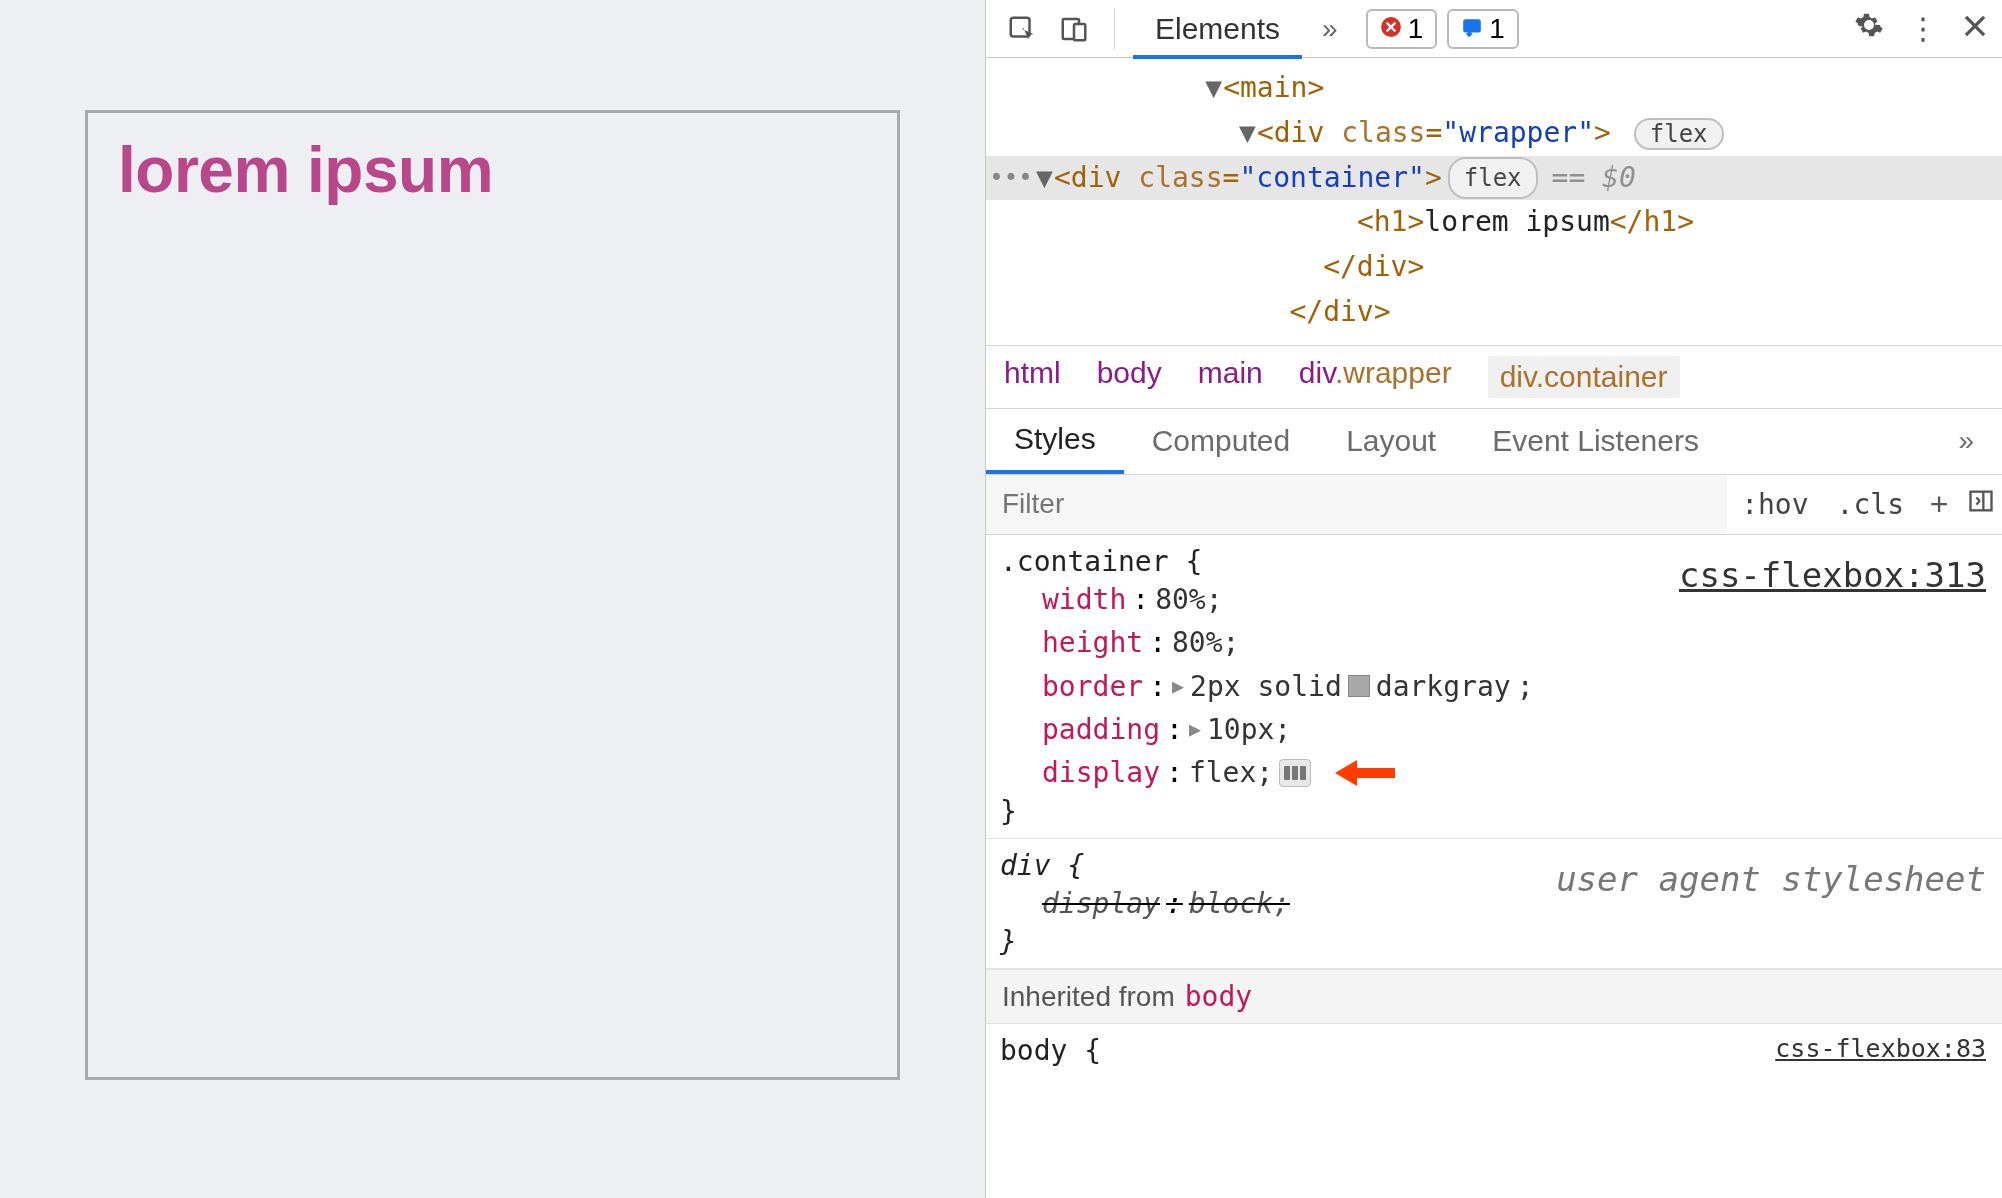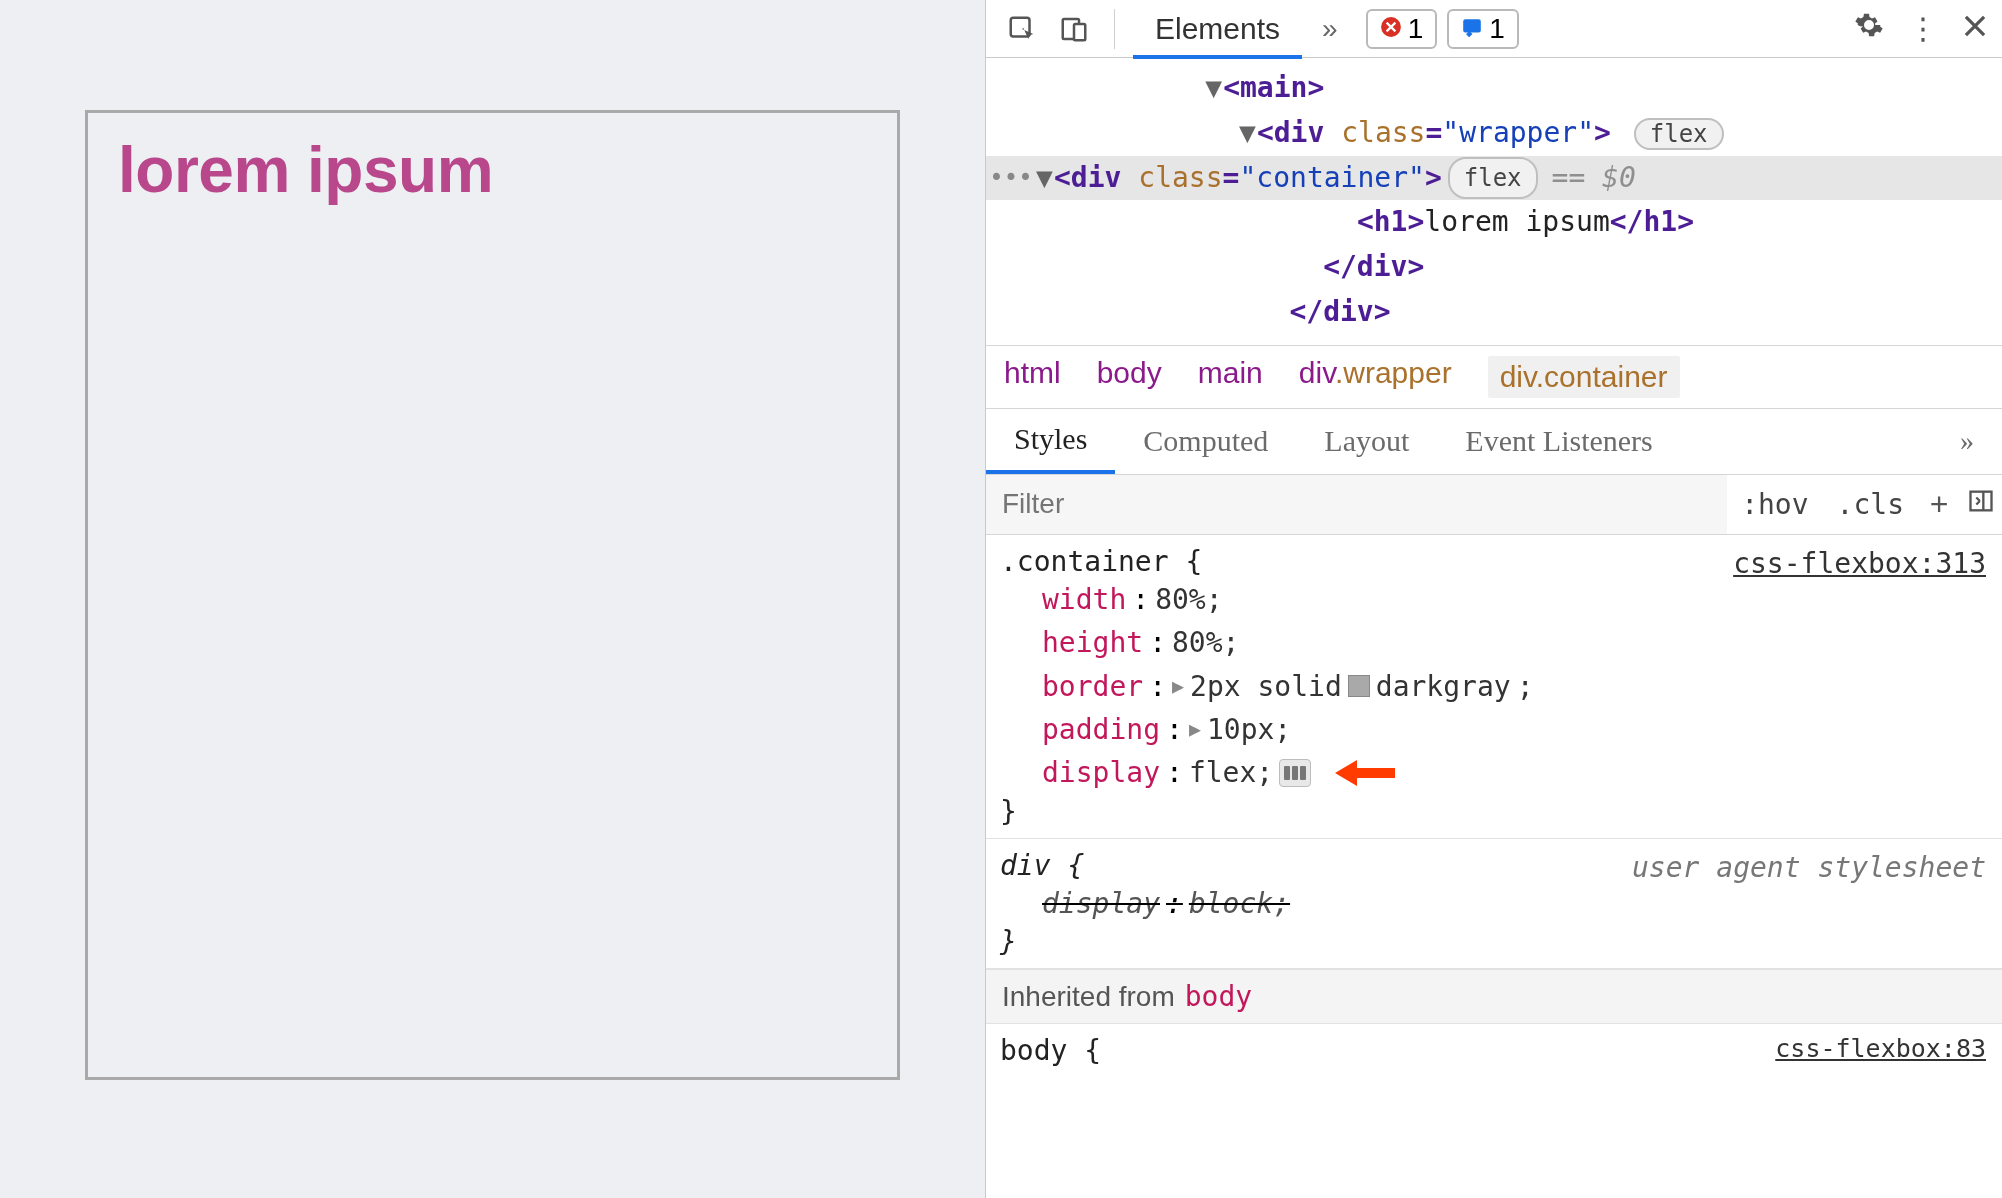--- a/index.html
+++ b/index.html
@@ -99,21 +99,21 @@
   }
   .dom-line { white-space: pre; padding-left: 0; }
   .dom-line.selected {
     background: #e6e6e6;
     display: flex;
     align-items: center;
   }
   .dom-line.selected .ellips {
     color: #888; font-size: 24px; width: 50px; display: inline-block; text-align: center;
   }
-  .tag-brkt { color: #4c1d95; font-weight: bold; }
+  .tag-brkt { color: #a16207; }
   .attr-name { color: #a9712c; }
   .attr-val  { color: #1540b8; }
   .text-node { color: #222; }
   .flex-badge {
     background: #f1f1f1;
     border: 2px solid #bfbfbf;
     border-radius: 18px;
     padding: 0 14px;
     font-size: 24px;
     color: #444;
@@ -139,21 +139,21 @@
     padding: 4px 12px;
     border-radius: 2px;
   }
   .crumb .cls { color: #a9712c; }
 
   
   .subtabs {
     display: flex;
     align-items: flex-end;
     border-bottom: 1px solid #d6d6d6;
-    font-family: Liberation Serif, serif;
+    font-family: Liberation Sans, sans-serif;
     font-size: 30px;
     height: 66px;
   }
   .subtab {
     padding: 0 28px;
     height: 100%;
     display: flex; align-items: center;
     color: #6b6b6b;
     cursor: pointer;
   }
@@ -197,22 +197,22 @@
     overflow: hidden;
     font-size: 28px;
   }
   .rule {
     border-bottom: 1px solid #e2e2e2;
     padding: 10px 16px 10px 14px;
     position: relative;
   }
   .rule .sel { color: #222; }
   .rule .src {
-    position: absolute; right: 16px; top: 12px;
-    color: #333; text-decoration: underline; font-size: 28px;
+    position: absolute; right: 16px; top: 20px;
+    color: #333; text-decoration: underline; font-size: 34px;
   }
   .rule .src.italic { font-style: italic; color: #777; text-decoration: none; }
   .decl { padding-left: 42px; line-height: 1.55; display: flex; align-items: center; gap: 6px; flex-wrap: wrap; }
   .prop { color: #c2185b; }
   .val  { color: #333; }
   .tri { color: #888; font-size: 20px; }
   .swatch {
     width: 22px; height: 22px; display: inline-block;
     background: #a9a9a9; border: 1px solid #888; vertical-align: middle;
   }

